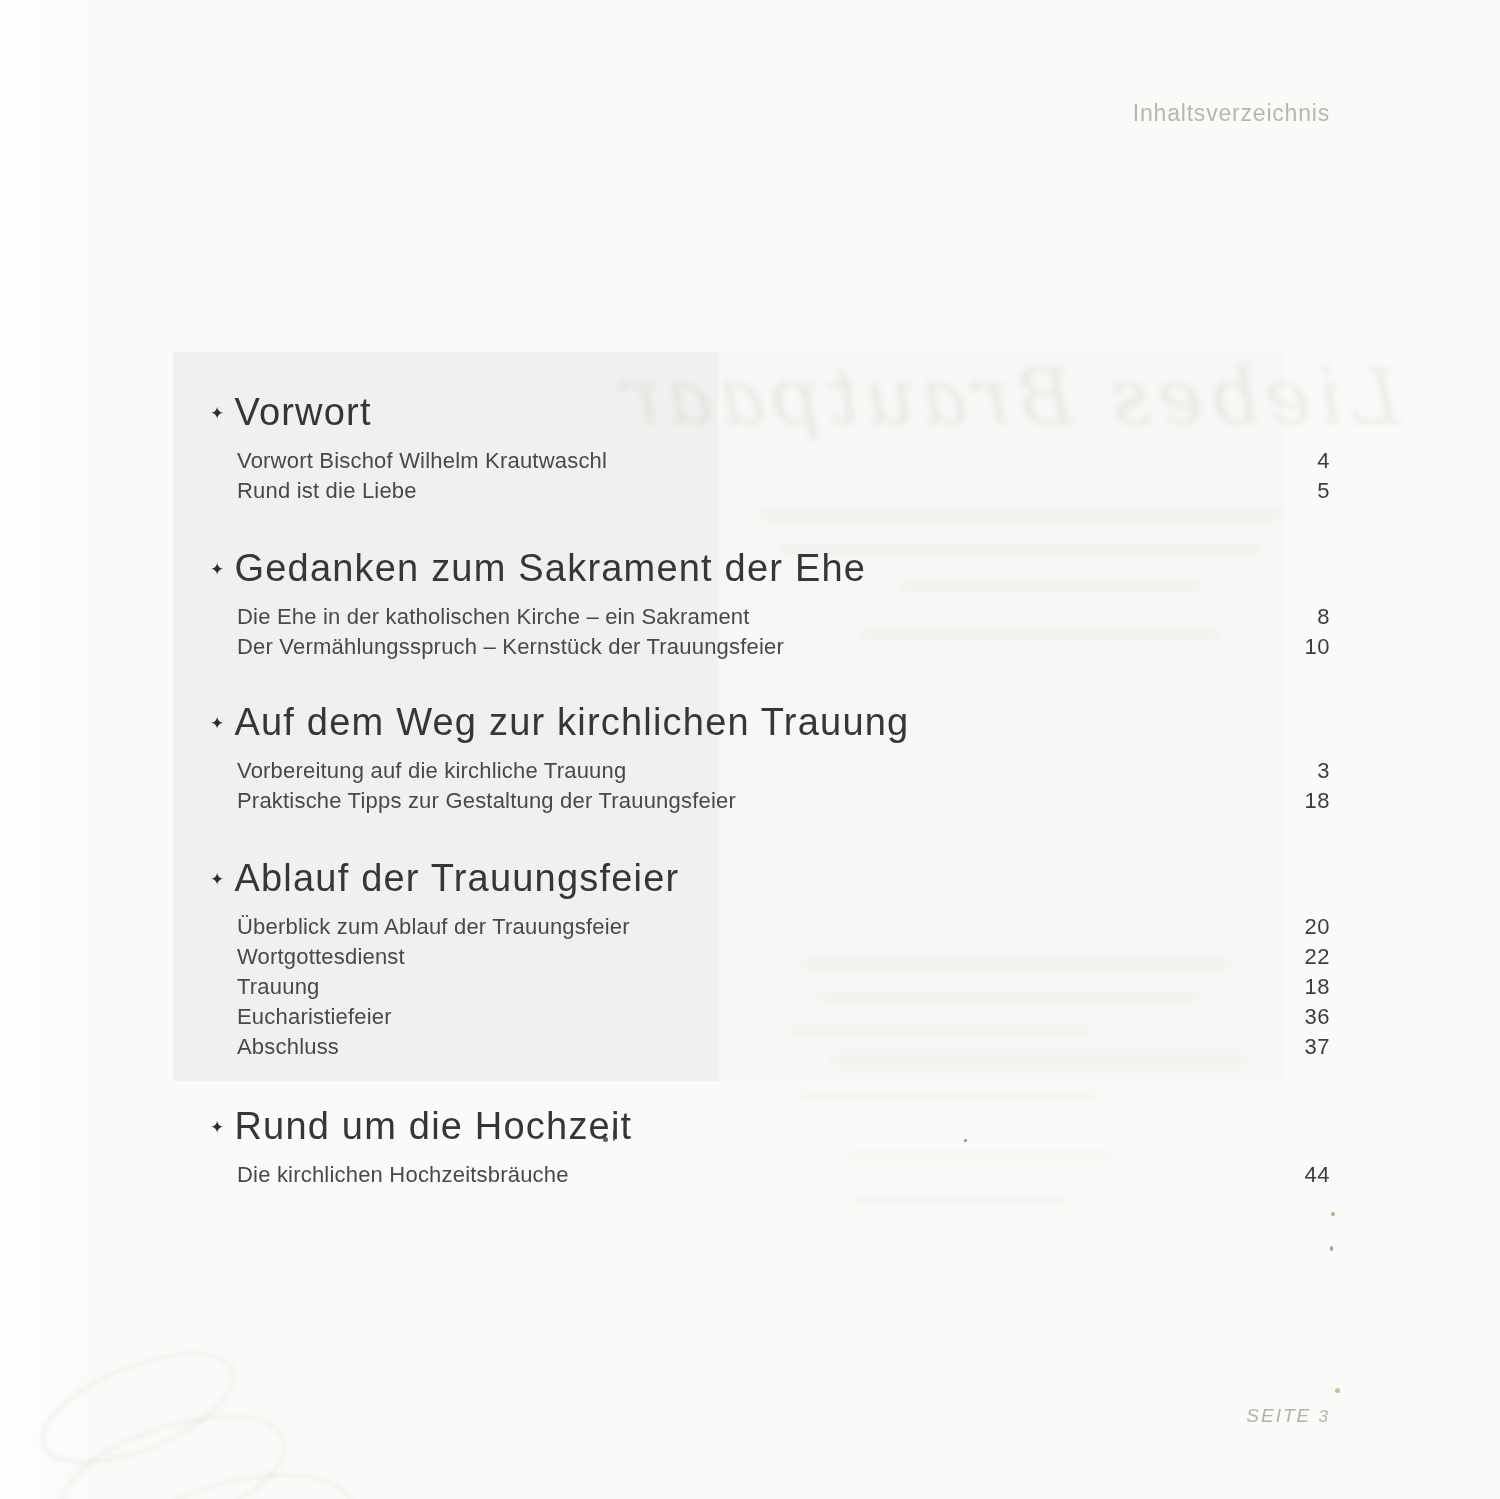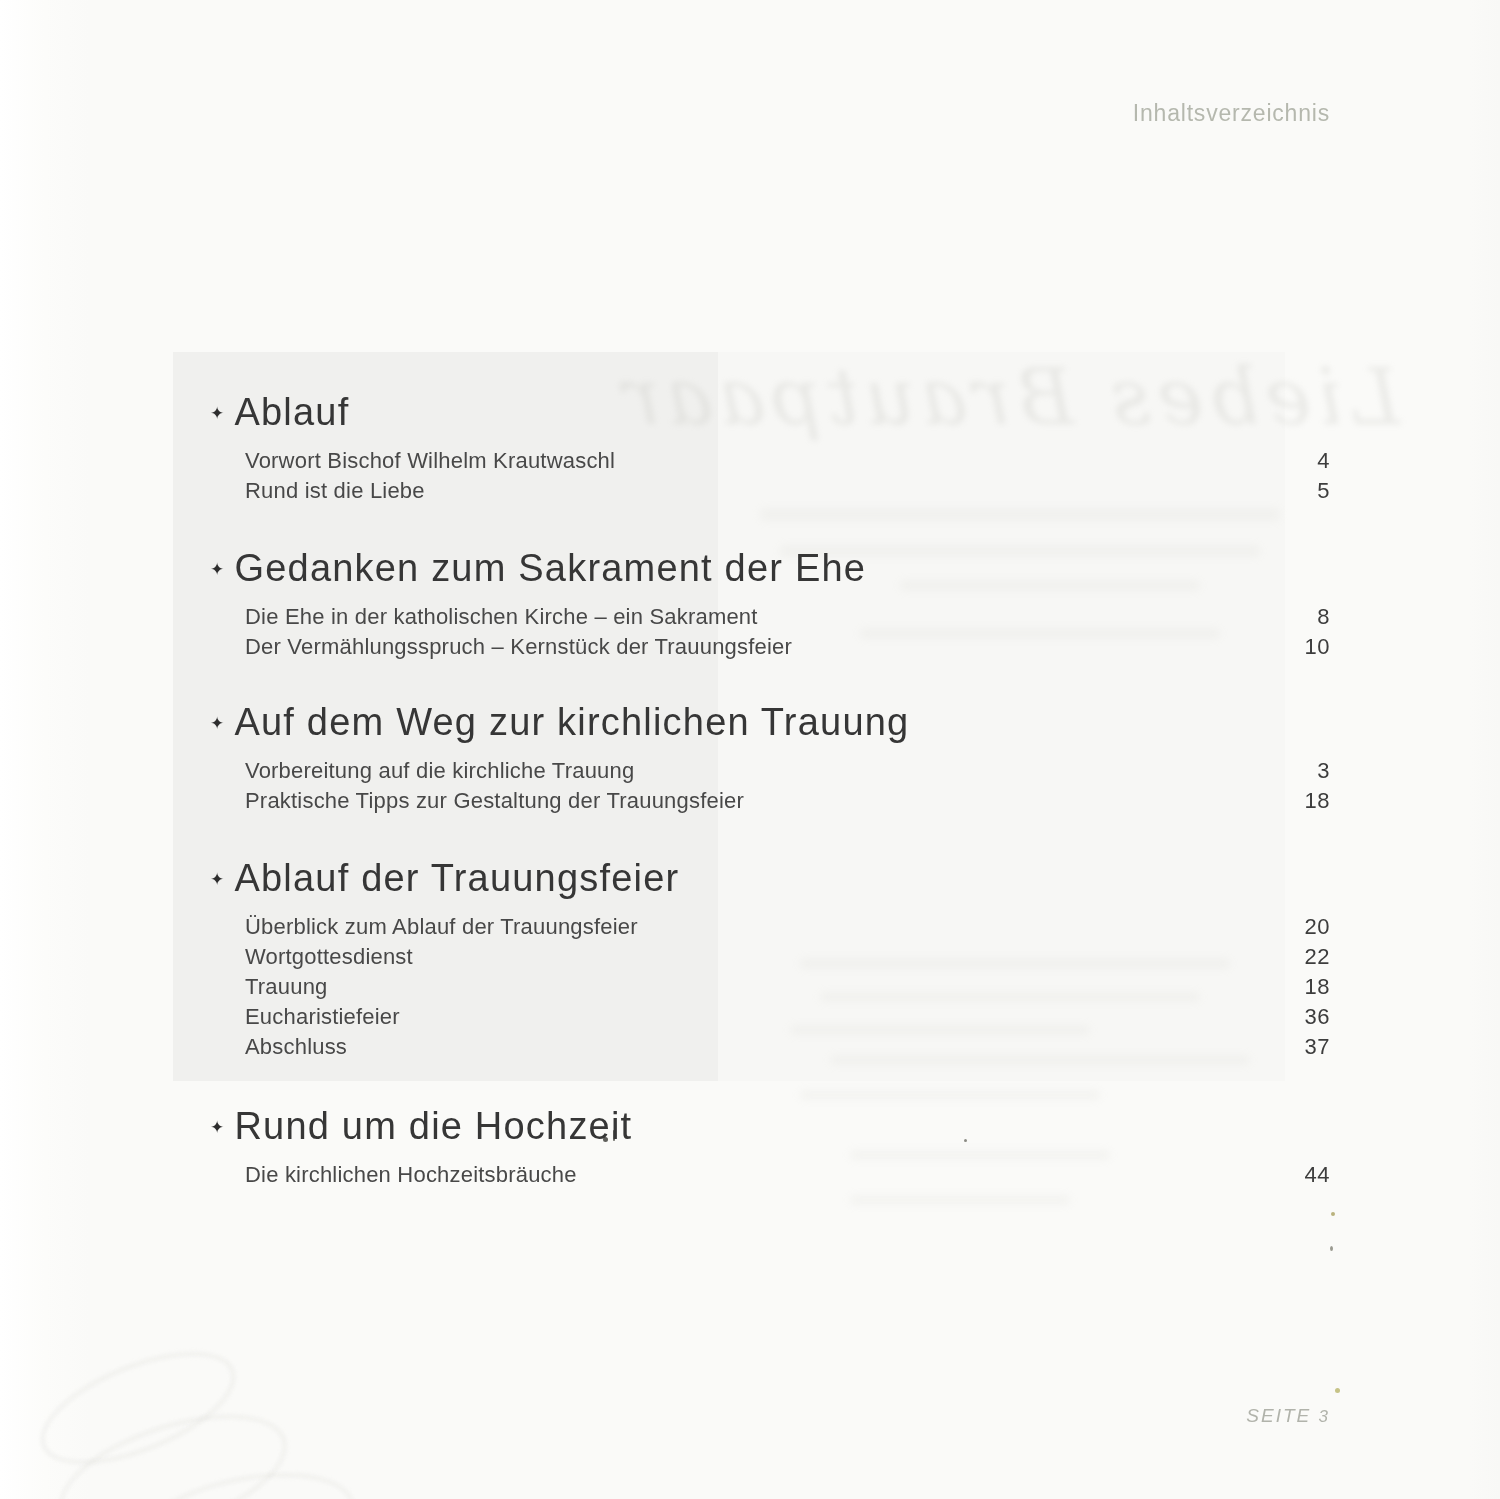--- a/index.html
+++ b/index.html
@@ -61,21 +61,21 @@
     font-size:38px;line-height:44px;font-weight:300;
     letter-spacing:1.2px;color:#363636;
   }
   .toc-star{
     font-size:17px;line-height:17px;color:#2d2d2d;
     position:relative;top:1px;flex:0 0 auto;
   }
   .toc-items{margin:12px 0 0 27px;}
   .toc-row{
     display:flex;justify-content:space-between;align-items:baseline;
-    font-size:22px;line-height:30px;letter-spacing:.2px;color:#484848;margin-left:8px;
+    font-size:22px;line-height:30px;letter-spacing:.2px;color:#484848;
   }
   .toc-row .page-num{color:#3d3d3d;letter-spacing:.5px;}
 </style>
 </head>
 <body>
 
 <div class="page">
 
   <div class="bleed-wide"></div>
   <div class="bleed-panel"></div>
@@ -104,21 +104,21 @@
   <div class="speck" style="left:1330px;top:1246px;width:3px;height:5px;background:#9a9a90;"></div>
   <div class="speck" style="left:1335px;top:1388px;width:5px;height:5px;background:#c6c387;"></div>
   <div class="speck" style="left:964px;top:1139px;width:3px;height:3px;background:#8b8b84;"></div>
 
   <div class="doc-header">Inhaltsverzeichnis</div>
 
   <div class="toc">
       <div class="toc-section">
         <div class="toc-heading">
           <span class="toc-star">✦</span>
-          <span class="toc-heading-text">Ablauf</span>
+          <span class="toc-heading-text">Vorwort</span>
         </div>
         <div class="toc-items">
           <div class="toc-row">
             <span class="entry-label">Vorwort Bischof Wilhelm Krautwaschl</span>
             <span class="page-num">4</span>
           </div>
           <div class="toc-row">
             <span class="entry-label">Rund ist die Liebe</span>
             <span class="page-num">5</span>
           </div>

